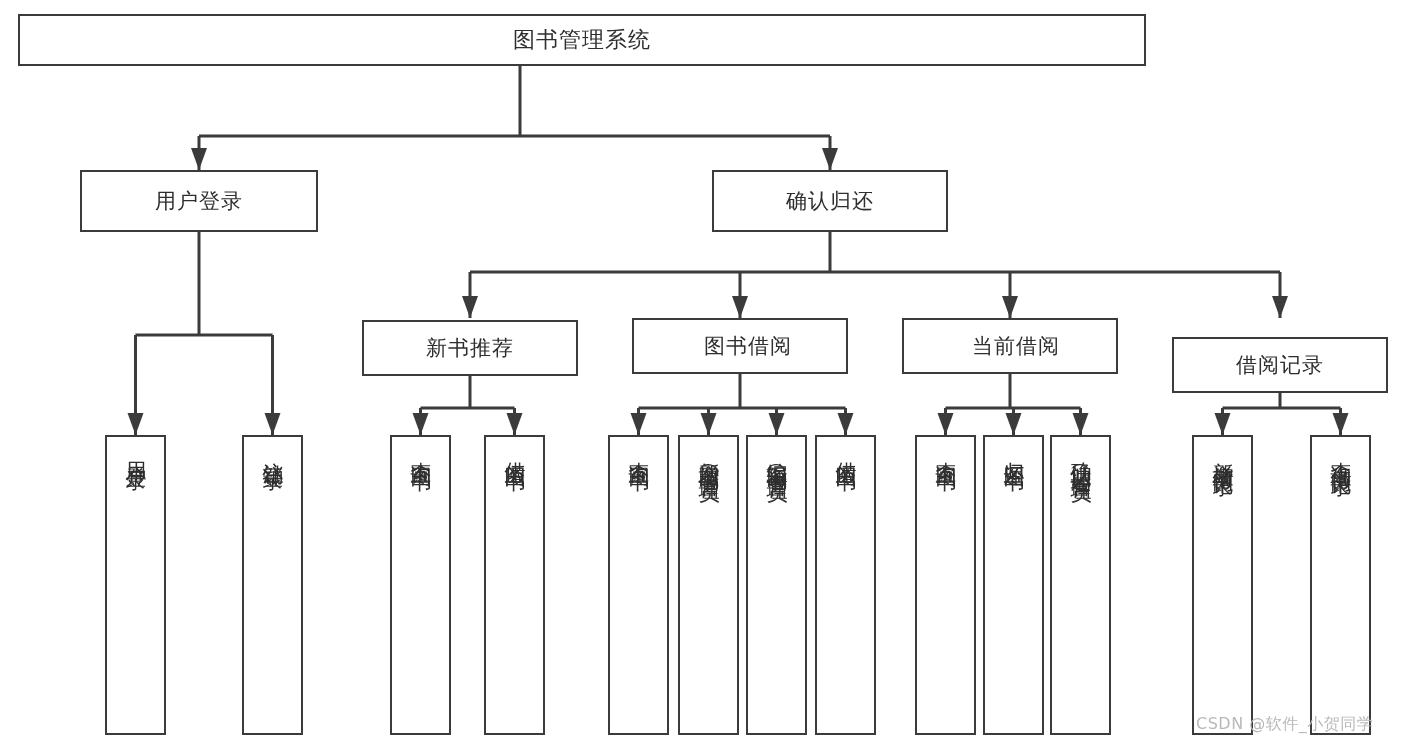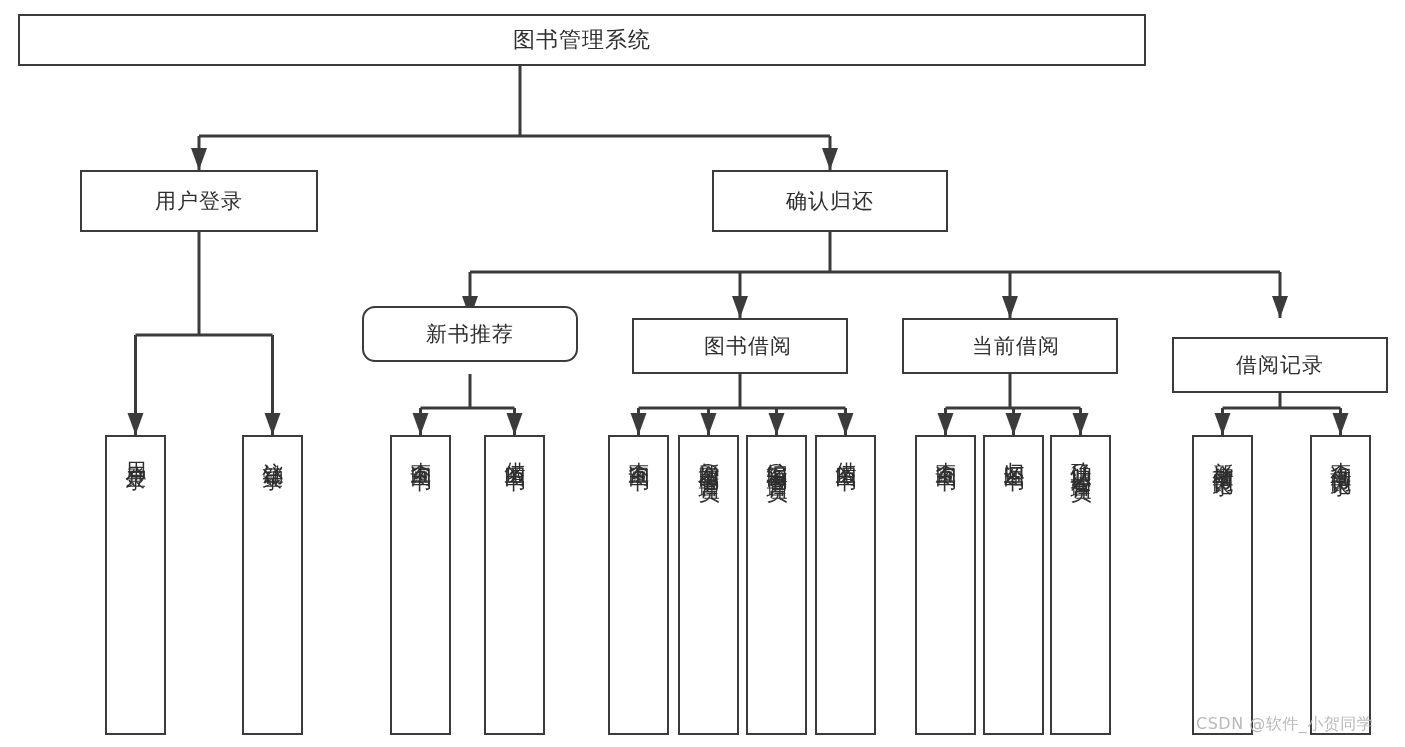--- a/index.html
+++ b/index.html
@@ -134,21 +134,21 @@
   <div id="node-layer">
       <div class="node-box level-1" style="left: 18px; top: 14px; width: 1128px; height: 52px; border-color: rgb(59, 59, 59);">
         <span class="node-label" style="color: rgb(46, 46, 46);">图书管理系统</span>
       </div>
       <div class="node-box level-2" style="left: 80px; top: 170px; width: 238px; height: 62px; border-color: rgb(59, 59, 59);">
         <span class="node-label" style="color: rgb(46, 46, 46);">用户登录</span>
       </div>
       <div class="node-box level-2" style="left: 712px; top: 170px; width: 236px; height: 62px; border-color: rgb(59, 59, 59);">
         <span class="node-label" style="color: rgb(46, 46, 46);">确认归还</span>
       </div>
-      <div class="node-box level-3" style="left: 362px; top: 306px; width: 216px; height: 56px; border-color: rgb(59, 59, 59); border-radius: 13px;">
+      <div class="node-box level-3" style="left: 362px; top: 320px; width: 216px; height: 56px; border-color: rgb(59, 59, 59);">
         <span class="node-label" style="color: rgb(46, 46, 46);">新书推荐</span>
       </div>
       <div class="node-box level-3" style="left: 632px; top: 318px; width: 216px; height: 56px; border-color: rgb(59, 59, 59); padding-left: 16px;">
         <span class="node-label" style="color: rgb(46, 46, 46);">图书借阅</span>
       </div>
       <div class="node-box level-3" style="left: 902px; top: 318px; width: 216px; height: 56px; border-color: rgb(59, 59, 59); padding-left: 12px;">
         <span class="node-label" style="color: rgb(46, 46, 46);">当前借阅</span>
       </div>
       <div class="node-box level-3" style="left: 1172px; top: 337px; width: 216px; height: 56px; border-color: rgb(59, 59, 59);">
         <span class="node-label" style="color: rgb(46, 46, 46);">借阅记录</span>

